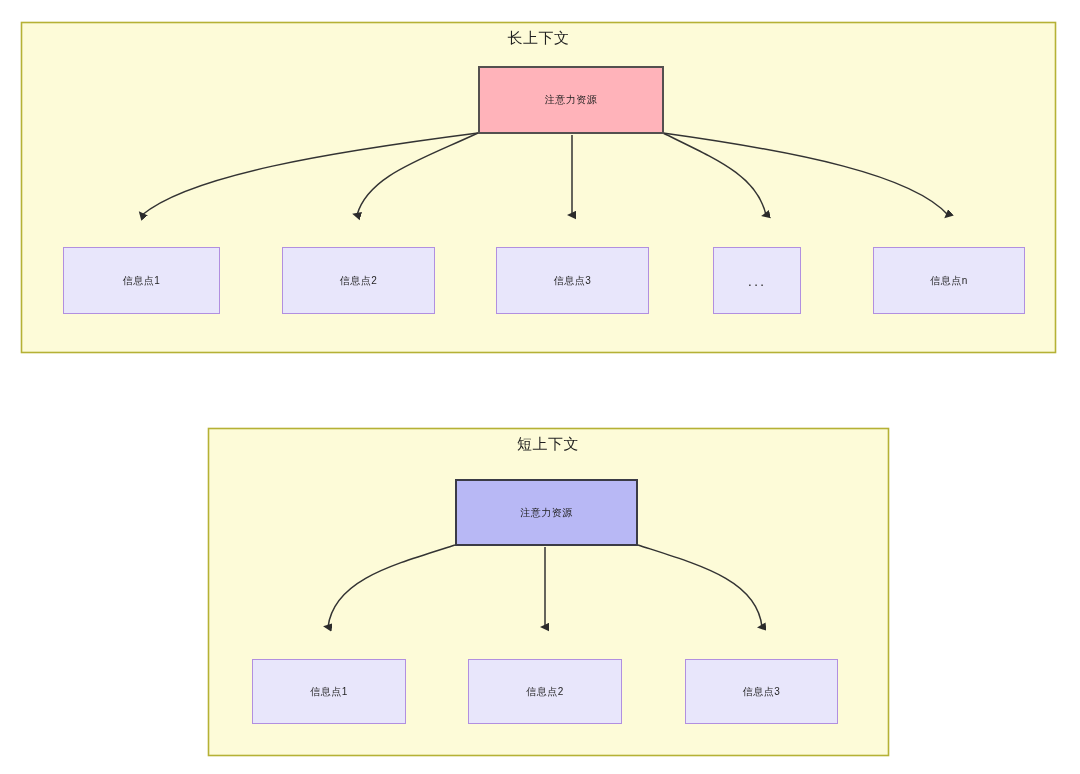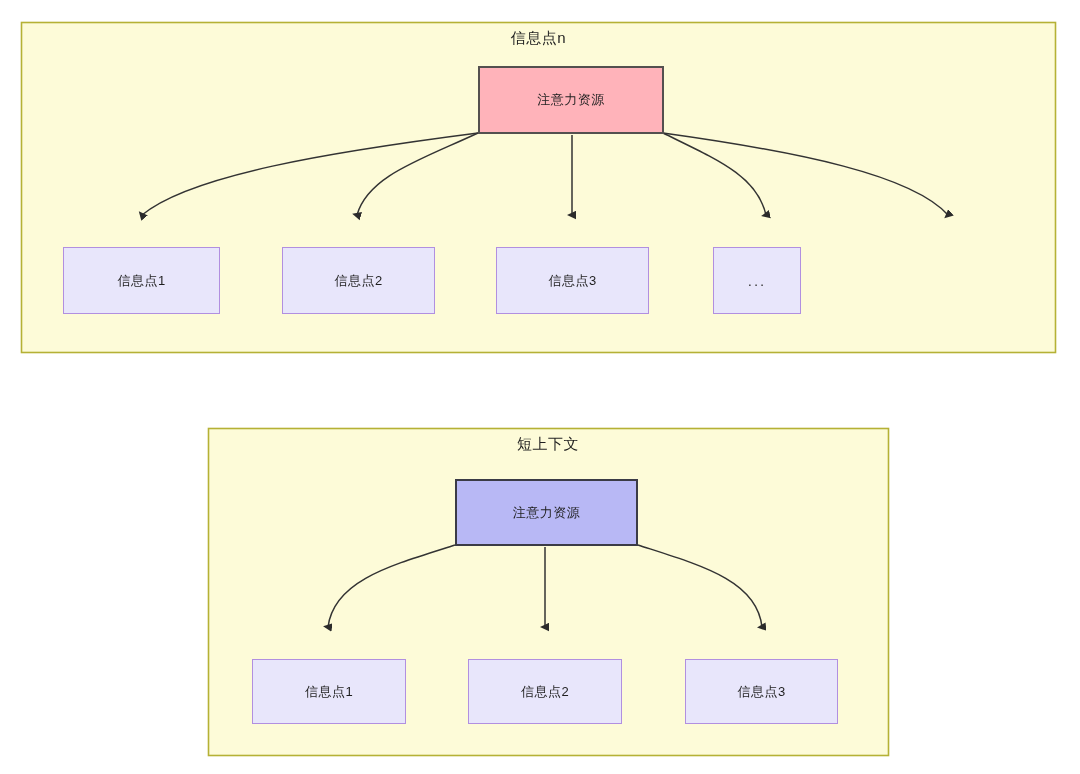--- a/index.html
+++ b/index.html
@@ -33,21 +33,21 @@
     color: #1f1f1f;
     letter-spacing: 0.5px;
     white-space: nowrap;
   }
   .node {
     position: absolute;
     box-sizing: border-box;
     display: flex;
     align-items: center;
     justify-content: center;
-    font-size: 13px;
+    font-size: 10px;
     color: #1f1f1f;
     letter-spacing: 0.5px;
     white-space: nowrap;
   }
   .node.attention-long {
     background: #ffb3ba;
     border: 2px solid #54504f;
   }
   .node.attention-short {
     background: #b8b8f5;
@@ -84,32 +84,33 @@
     <path d="M663,133 C 718,160 757,176 766,215" fill="none" stroke="#333333" stroke-width="1.5" marker-end="url(#arrowhead)"></path>
     <path d="M663,133 C 800,152 912,175 948,215" fill="none" stroke="#333333" stroke-width="1.5" marker-end="url(#arrowhead)"></path>
 
     <rect x="208.5" y="428.5" width="680" height="327" fill="#fdfbd8" stroke="#b5b135" stroke-width="1.6"></rect>
 
     <path d="M455,545 C 392,565 334,580 328,627" fill="none" stroke="#333333" stroke-width="1.5" marker-end="url(#arrowhead)"></path>
     <path d="M545,547 L545,627" fill="none" stroke="#333333" stroke-width="1.5" marker-end="url(#arrowhead)"></path>
     <path d="M638,545 C 700,565 757,580 762,627" fill="none" stroke="#333333" stroke-width="1.5" marker-end="url(#arrowhead)"></path>
   </svg>
 
-  <div class="panel-title" style="left:21px; top:29px; width:1035px;">信息点n</div>
+  <div class="panel-title" style="left:21px; top:29px; width:1035px;">长上下文</div>
 
   <div class="node attention-long" style="left:478px; top:66px; width:186px; height:68px;">注意力资源</div>
 
   <div class="node info" style="left:63px; top:235px; width:157px; height:67px;">信息点1</div>
 
   <div class="node info" style="left:282px; top:235px; width:153px; height:67px;">信息点2</div>
 
   <div class="node info" style="left:496px; top:235px; width:153px; height:67px;">信息点3</div>
 
   <div class="node info ellipsis" style="left:713px; top:235px; width:88px; height:67px;">...</div>
 
+  <div class="node info" style="left:873px; top:235px; width:152px; height:67px;">信息点n</div>
 
   <div class="panel-title" style="left:208px; top:435px; width:680px;">短上下文</div>
 
   <div class="node attention-short" style="left:455px; top:479px; width:183px; height:67px;">注意力资源</div>
 
   <div class="node info" style="left:252px; top:647px; width:154px; height:65px;">信息点1</div>
 
   <div class="node info" style="left:468px; top:647px; width:154px; height:65px;">信息点2</div>
 
   <div class="node info" style="left:685px; top:647px; width:153px; height:65px;">信息点3</div>

